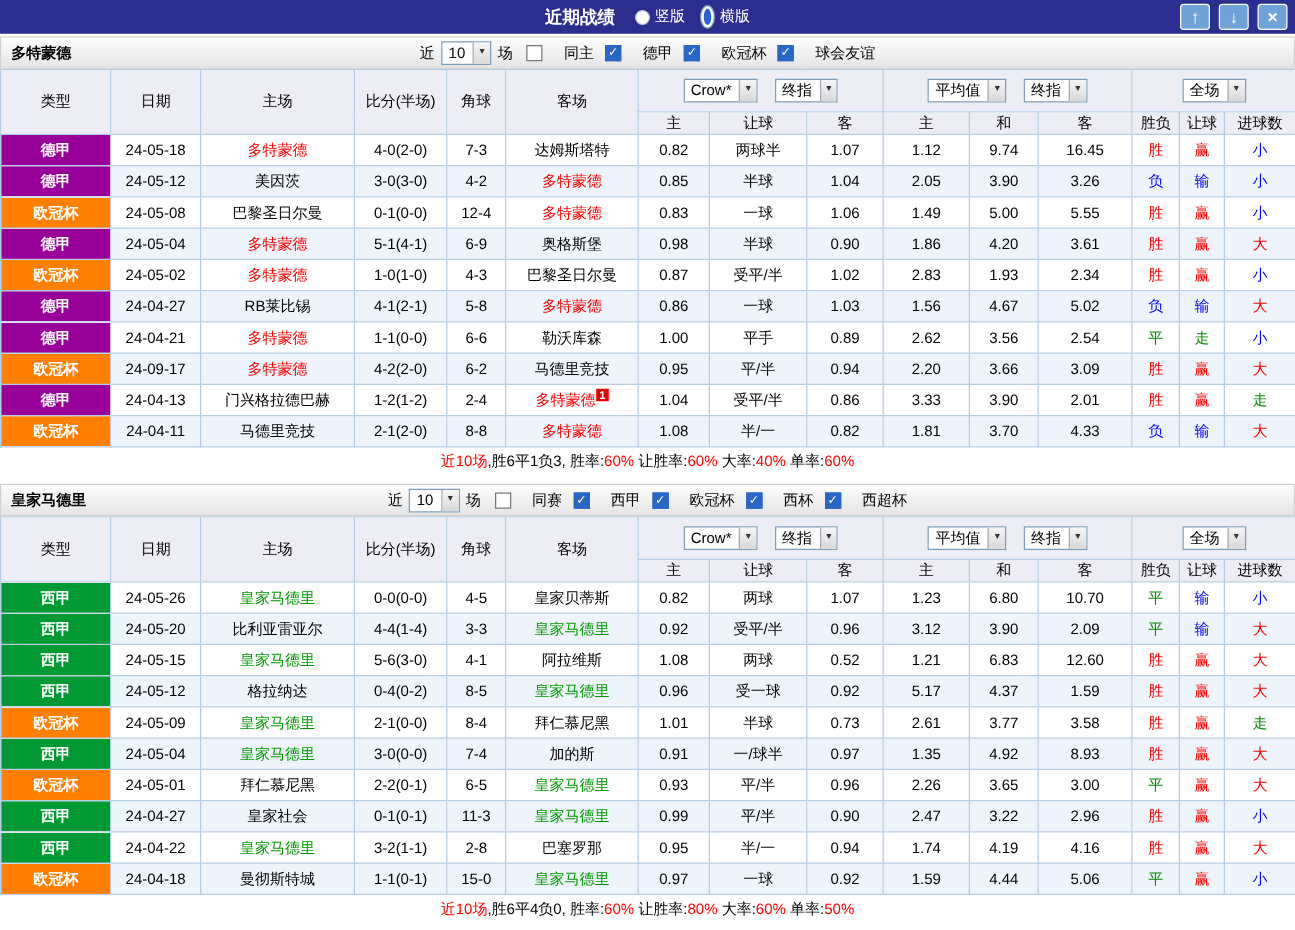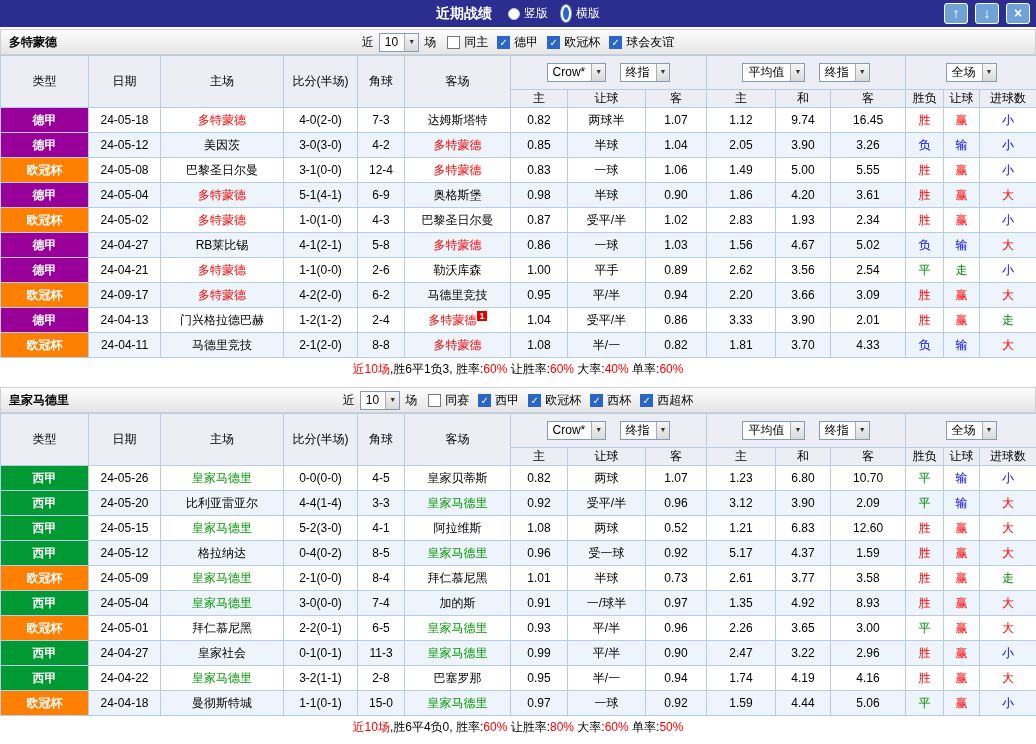--- a/index.html
+++ b/index.html
@@ -35,21 +35,21 @@
   .secbar {
     position: relative;
     height: 26px;
     background: linear-gradient(#fdfdfd, #e5e5e5);
     border: 1px solid #cfcfcf;
     display: flex; align-items: center; justify-content: center;
   }
   .teamname { position: absolute; left: 8px; font-weight: bold; font-size: 12px; }
   .filters { display: flex; align-items: center; gap: 5px; }
   .cbs { display: inline-flex; align-items: center; gap: 9px; margin-left: 6px; }
-  .cbl { display: inline-flex; align-items: center; gap: 4px; cursor: pointer; }
+  .cbl { display: inline-flex; align-items: center; gap: 17px; cursor: pointer; }
   .cb {
     width: 13px; height: 13px; border: 1px solid #777; background: #fff;
     display: inline-block; font-size: 10px; line-height: 11px; color: #fff; text-align: center;
   }
   .cb.on { background: #2a66c8; border-color: #2a66c8; }
   
   .sel {
     display: inline-flex; align-items: center; background: #fff;
     border: 1px solid #7f9db9; height: 19px; padding-left: 5px; cursor: pointer; gap: 6px;
   }
@@ -228,21 +228,21 @@
           <td>3.90</td>
           <td>3.26</td>
           <td style="color:#0000ff">负</td>
           <td style="color:#0000ff">输</td>
           <td style="color:#0000ff">小</td>
         </tr>
         <tr>
           <td class="lg" style="background:#ff7f00">欧冠杯</td>
           <td>24-05-08</td>
           <td><span>巴黎圣日尔曼</span></td>
-          <td>3-1(0-0)</td>
+          <td>0-1(0-0)</td>
           <td>12-4</td>
           <td><span style="color:#ff0000">多特蒙德</span></td>
           <td>0.83</td>
           <td>一球</td>
           <td>1.06</td>
           <td>1.49</td>
           <td>5.00</td>
           <td>5.55</td>
           <td style="color:#ff0000">胜</td>
           <td style="color:#ff0000">赢</td>
@@ -297,21 +297,21 @@
           <td>5.02</td>
           <td style="color:#0000ff">负</td>
           <td style="color:#0000ff">输</td>
           <td style="color:#ff0000">大</td>
         </tr>
         <tr>
           <td class="lg" style="background:#990099">德甲</td>
           <td>24-04-21</td>
           <td><span style="color:#ff0000">多特蒙德</span></td>
           <td>1-1(0-0)</td>
-          <td>2-6</td>
+          <td>6-6</td>
           <td><span>勒沃库森</span></td>
           <td>1.00</td>
           <td>平手</td>
           <td>0.89</td>
           <td>2.62</td>
           <td>3.56</td>
           <td>2.54</td>
           <td style="color:#008800">平</td>
           <td style="color:#008800">走</td>
           <td style="color:#0000ff">小</td>
@@ -506,21 +506,21 @@
           <td>3.90</td>
           <td>2.09</td>
           <td style="color:#008800">平</td>
           <td style="color:#0000ff">输</td>
           <td style="color:#ff0000">大</td>
         </tr>
         <tr>
           <td class="lg" style="background:#009933">西甲</td>
           <td>24-05-15</td>
           <td><span style="color:#009900">皇家马德里</span></td>
-          <td>5-2(3-0)</td>
+          <td>5-6(3-0)</td>
           <td>4-1</td>
           <td><span>阿拉维斯</span></td>
           <td>1.08</td>
           <td>两球</td>
           <td>0.52</td>
           <td>1.21</td>
           <td>6.83</td>
           <td>12.60</td>
           <td style="color:#ff0000">胜</td>
           <td style="color:#ff0000">赢</td>

